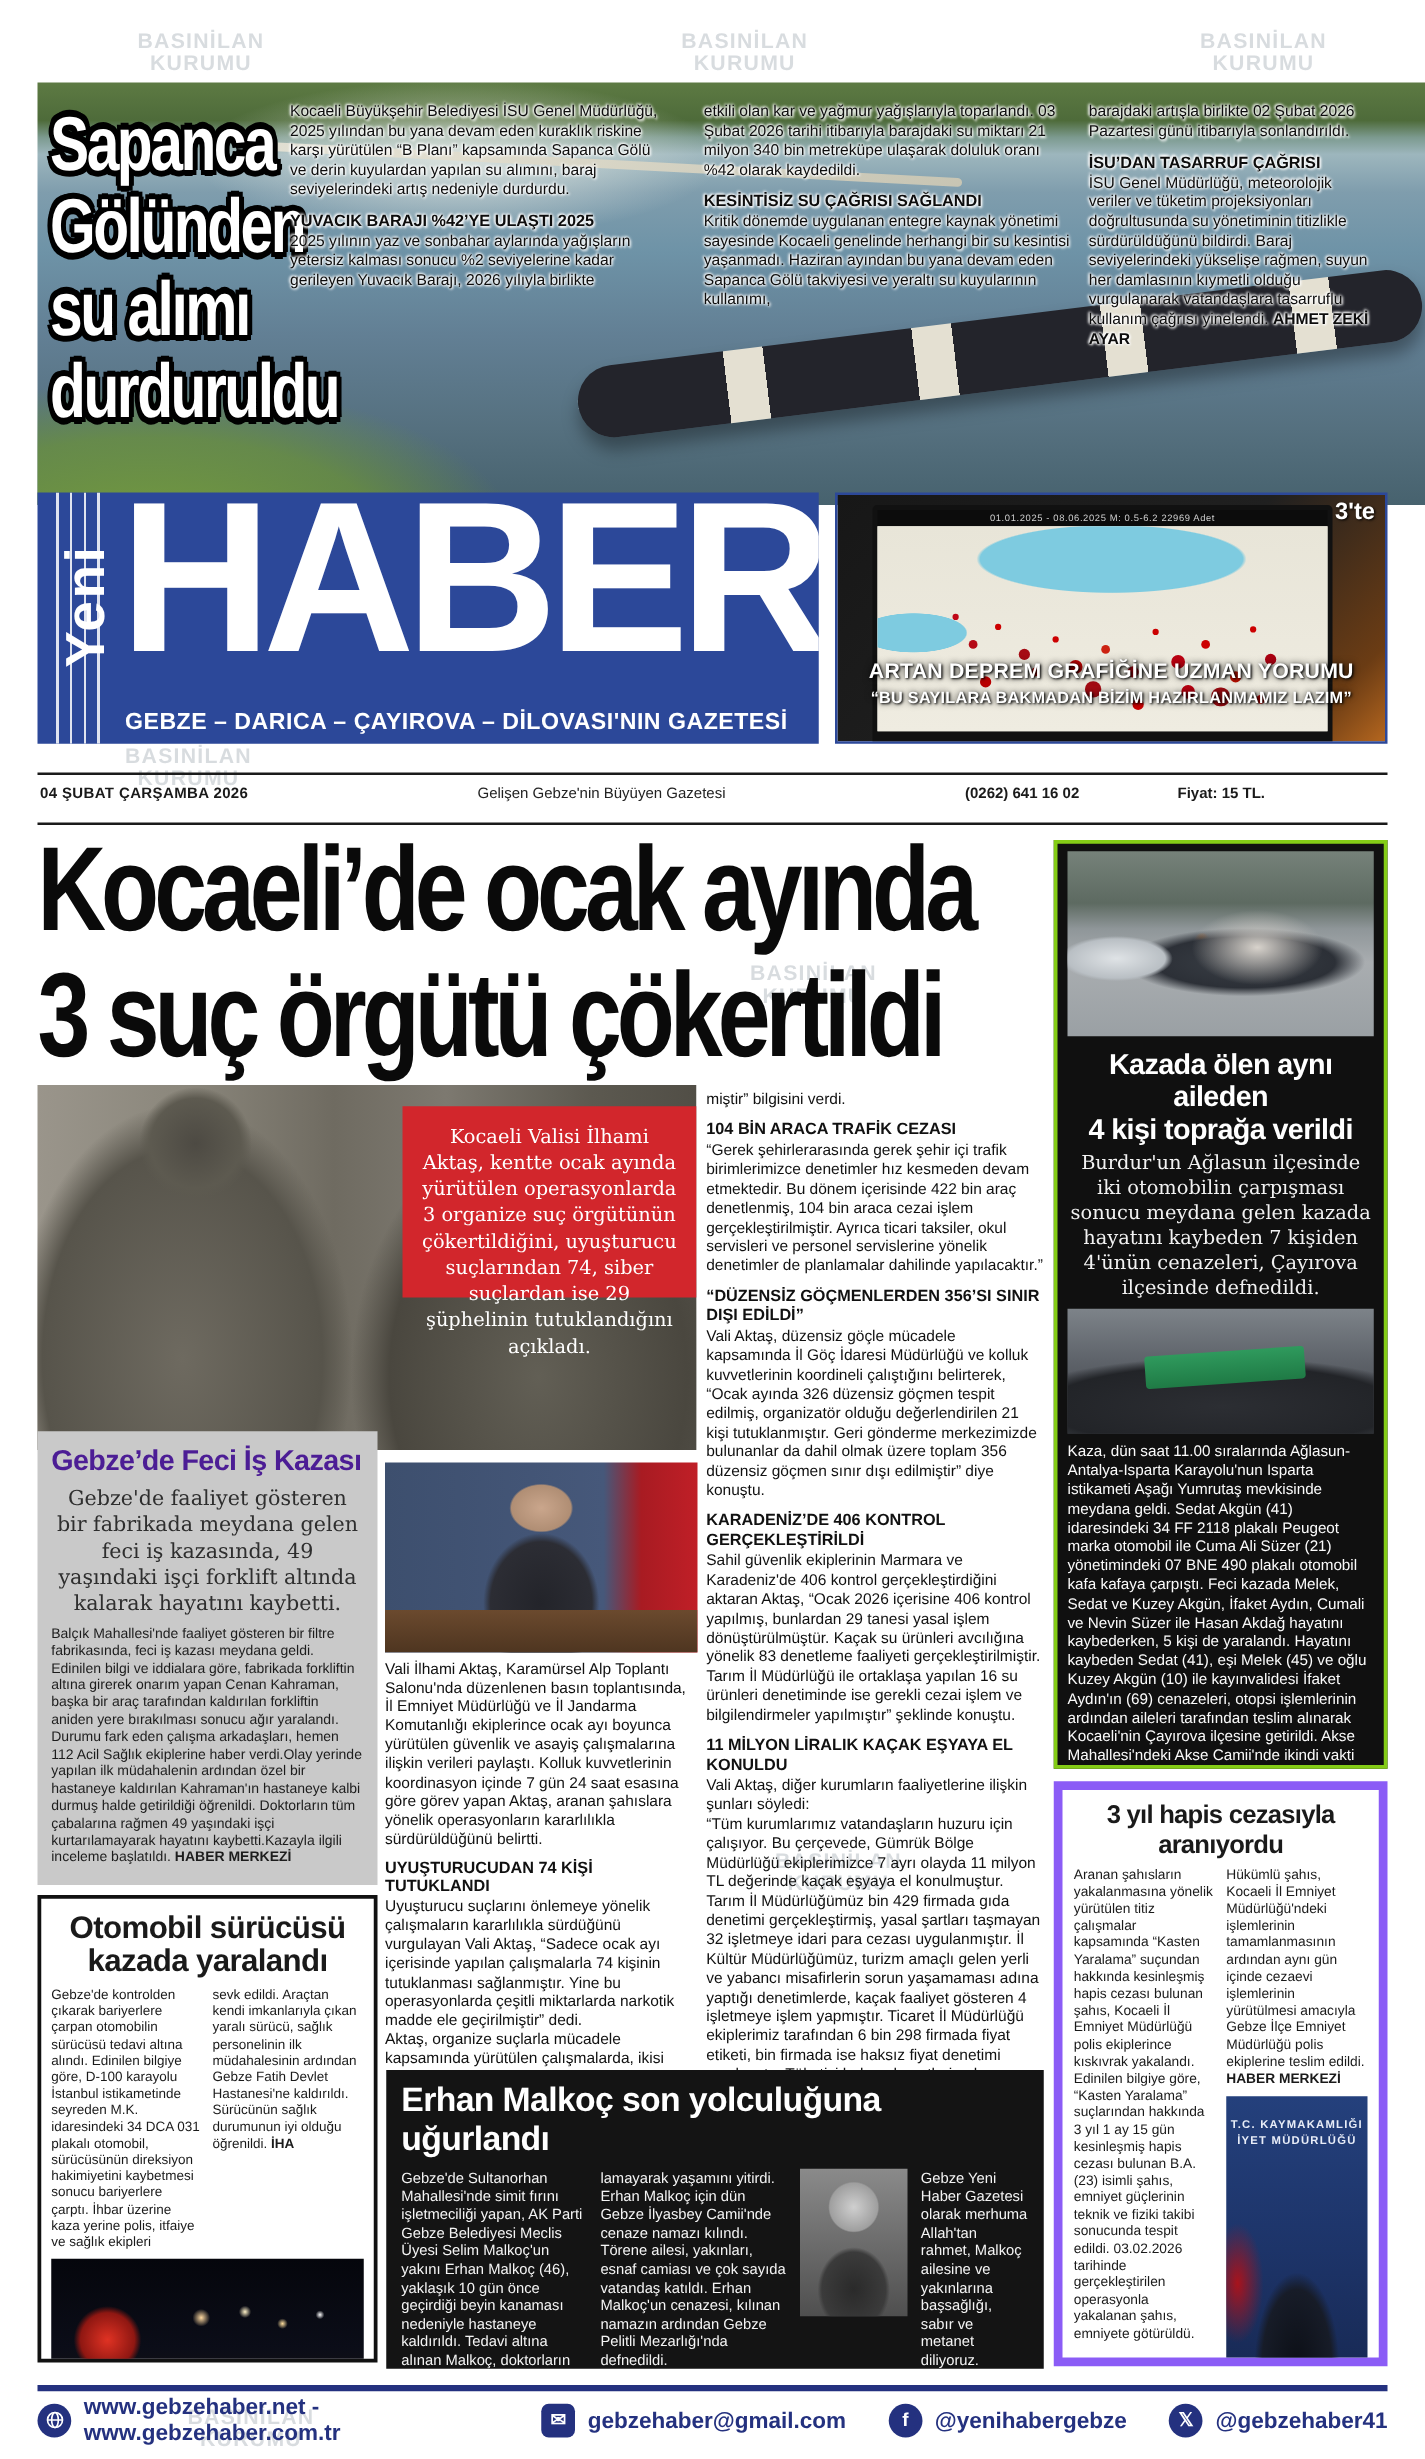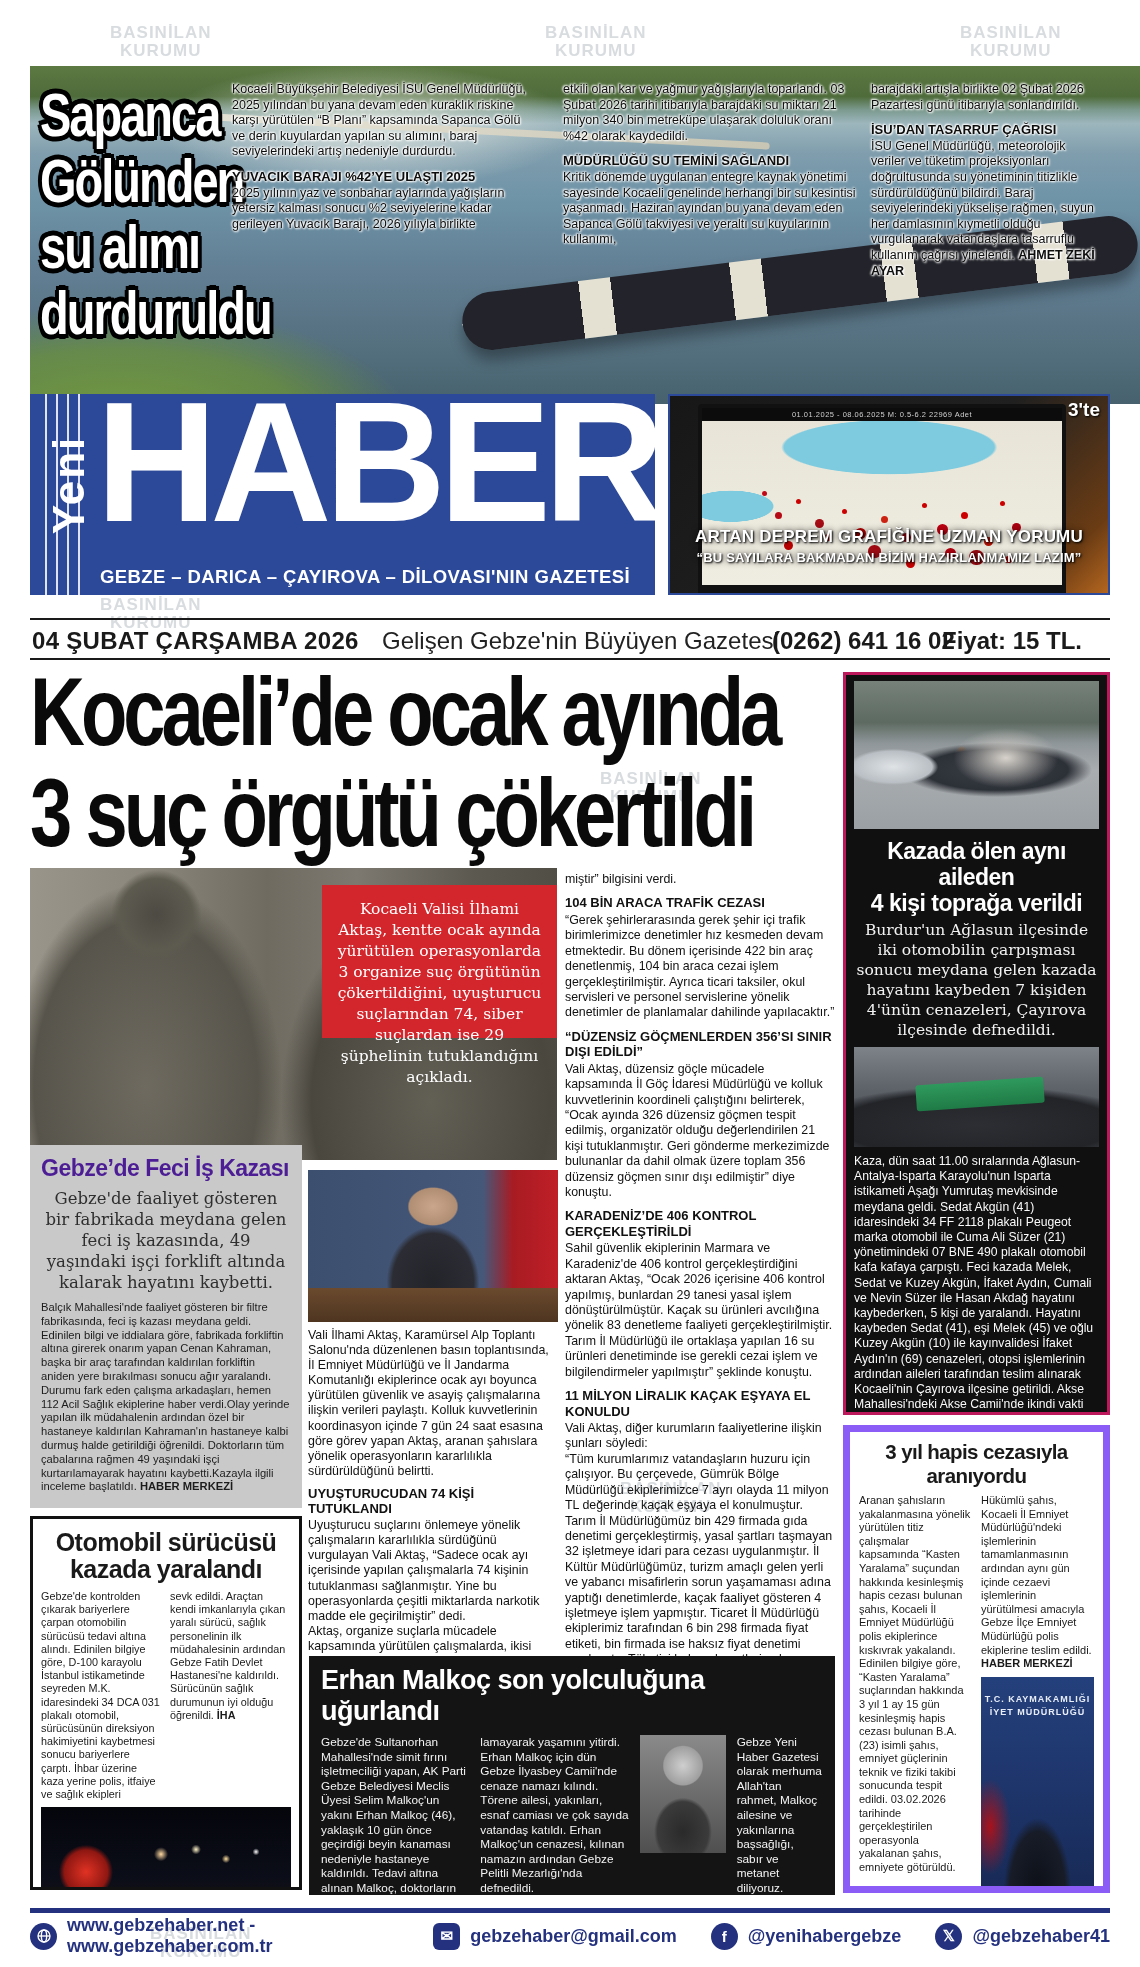--- a/index.html
+++ b/index.html
@@ -58,21 +58,21 @@
        252px 34px 0 2px #a01,212px 64px 0 5px #9e0b12,110px 58px 0 4px #a50c14,24px 52px 0 2px #b00,
        186px 60px 0 3px #b01,146px 70px 0 2px #c00,64px 44px 0 1px #c00,244px 66px 0 1px #b00;}
   .teaser-text{position:absolute;left:0;right:0;bottom:28px;text-align:center;color:#fff;font-weight:bold;
      font-size:17px;letter-spacing:.2px;text-shadow:1px 1px 2px #000,0 0 6px rgba(0,0,0,.8);}
   .teaser-text .t2{font-size:13px;margin-top:3px;}
   .teaser-page{position:absolute;top:3px;right:8px;color:#fff;font-weight:bold;
      font-size:19px;text-shadow:1px 1px 2px #000;}
 
   
   .dateline{left:30px;top:618px;width:1080px;height:38px;border-top:2px solid #1a1a1a;border-bottom:2px solid #1a1a1a;}
-  .dateline .d{position:absolute;top:7px;font-size:24px;}
+  .dateline .d{position:absolute;top:7px;font-size:12px;}
   .dl-date{left:2px;font-weight:bold;letter-spacing:.3px;}
   .dl-slogan{left:352px;font-size:16.5px;color:#222;}
   .dl-phone{left:742px;font-weight:bold;font-size:16.5px;}
   .dl-price{left:912px;font-weight:bold;font-size:14.5px;top:9px;}
 
   
   .lead-h{left:30px;top:662px;width:815px;}
   .lead-h div{font-size:76px;font-weight:bold;letter-spacing:-4px;color:#0a0a0a;height:101px;
      line-height:80px;transform:scaleY(1.26);transform-origin:left top;white-space:nowrap;}
 
@@ -114,21 +114,21 @@
   .oto .c{width:50%;font-size:10.8px;line-height:13.2px;}
   .photo-night{margin-top:6px;height:118px;overflow:hidden;background:
        radial-gradient(circle 36px at 18% 55%, #e03223 0%, #8f1712 60%, transparent 75%),
        radial-gradient(circle 10px at 48% 40%, #ffd9a0 0%, transparent 70%),
        radial-gradient(circle 7px at 62% 36%, #fff2c8 0%, transparent 70%),
        radial-gradient(circle 6px at 74% 44%, #ffdf9e 0%, transparent 70%),
        radial-gradient(circle 5px at 86% 38%, #ffffff 0%, transparent 70%),
        linear-gradient(180deg,#05060c 0%,#0b0d18 60%,#1a1510 100%);}
 
   
-  .rbox1{left:843px;top:672px;width:267px;height:743px;background:#101010;border:3px solid #be185d;
+  .rbox1{left:843px;top:672px;width:267px;height:743px;background:#101010;border:3px solid #84cc16;
      box-sizing:border-box;padding:6px 8px;color:#fff;overflow:hidden;}
   .photo-crash{height:148px;overflow:hidden;background:
        radial-gradient(ellipse 60px 24px at 16% 58%, #dfe3e6 0%, #b9bfc4 65%, transparent 75%),
        radial-gradient(ellipse 70px 40px at 62% 52%, #d8d3cc 0%, transparent 75%),
        radial-gradient(ellipse 120px 34px at 58% 60%, #3a3f46 0%, #2c3037 60%, transparent 80%),
        radial-gradient(circle 8px at 44% 48%, #e87a1e 0%, transparent 75%),
        radial-gradient(circle 8px at 72% 50%, #cfe042 0%, transparent 75%),
        linear-gradient(180deg,#76827a 0%,#5d6a61 28%,#8f9699 42%,#a9adb0 60%,#9aa0a4 100%);}
   .rbox1 h2{margin:9px 0 4px 0;text-align:center;font-size:23px;line-height:26px;letter-spacing:-.5px;color:#fff;}
   .rbox1 .lede{font-family:"DejaVu Serif",serif;font-size:15.5px;line-height:20px;text-align:center;color:#f2f2f2;margin-bottom:7px;}
@@ -230,21 +230,21 @@
       <div>su alımı</div>
       <div>durduruldu</div>
     </div>
     <div class="abs top-col" style="left:202px;width:296px;">
       <div>Kocaeli Büyükşehir Belediyesi İSU Genel Müdürlüğü, 2025 yılından bu yana devam eden kuraklık riskine karşı yürütülen “B Planı” kapsamında Sapanca Gölü ve derin kuyulardan yapılan su alımını, baraj seviyelerindeki artış nedeniyle durdurdu.</div>
       <div class="sh">YUVACIK BARAJI %42’YE ULAŞTI 2025</div>
       <div>2025 yılının yaz ve sonbahar aylarında yağışların yetersiz kalması sonucu %2 seviyelerine kadar gerileyen Yuvacık Barajı, 2026 yılıyla birlikte</div>
     </div>
     <div class="abs top-col" style="left:533px;width:297px;">
       <div>etkili olan kar ve yağmur yağışlarıyla toparlandı. 03 Şubat 2026 tarihi itibarıyla barajdaki su miktarı 21 milyon 340 bin metreküpe ulaşarak doluluk oranı %42 olarak kaydedildi.</div>
-      <div class="sh">MÜDÜRLÜĞÜ SU TEMİNİ SAĞLANDI</div>
+      <div class="sh">KESİNTİSİZ SU ÇAĞRISI SAĞLANDI</div>
       <div>Kritik dönemde uygulanan entegre kaynak yönetimi sayesinde Kocaeli genelinde herhangi bir su kesintisi yaşanmadı. Haziran ayından bu yana devam eden Sapanca Gölü takviyesi ve yeraltı su kuyularının kullanımı,</div>
     </div>
     <div class="abs top-col" style="left:841px;width:230px;">
       <div>barajdaki artışla birlikte 02 Şubat 2026 Pazartesi günü itibarıyla sonlandırıldı.</div>
       <div class="sh">İSU’DAN TASARRUF ÇAĞRISI</div>
       <div><span>İSU Genel Müdürlüğü, meteorolojik veriler ve tüketim projeksiyonları doğrultusunda su yönetiminin titizlikle sürdürüldüğünü bildirdi. Baraj seviyelerindeki yükselişe rağmen, suyun her damlasının kıymetli olduğu vurgulanarak vatandaşlara tasarruflu kullanım çağrısı yinelendi.</span> <span class="by">AHMET ZEKİ AYAR</span></div>
     </div>
   </div>
 
   <div class="abs mast-blue">

